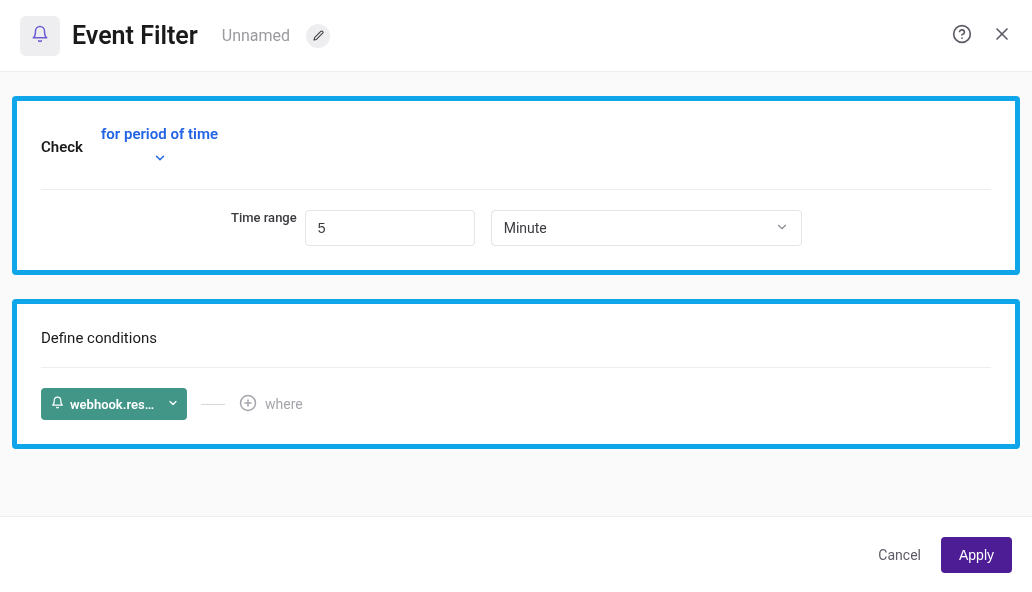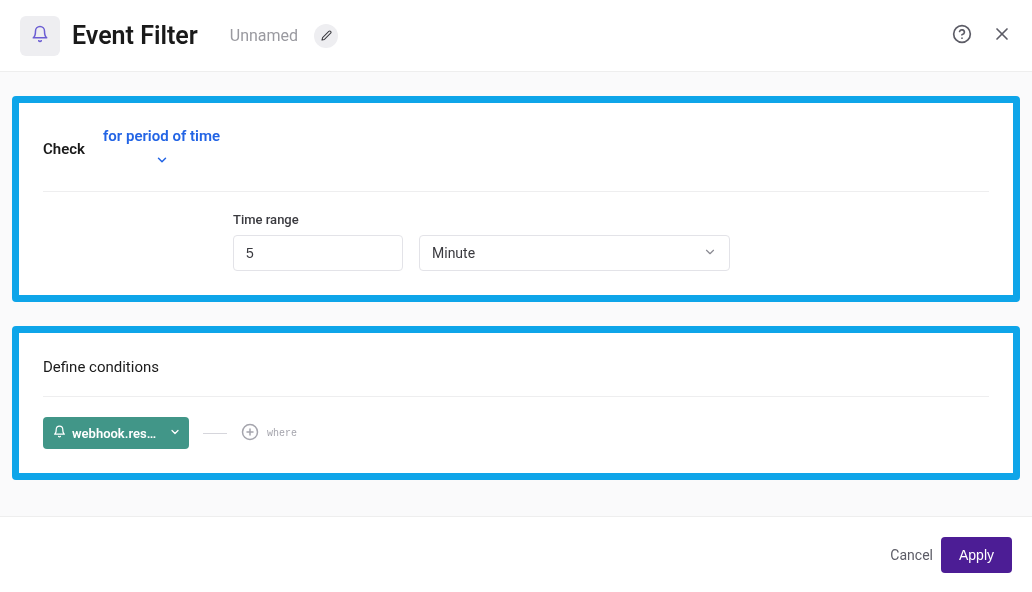--- a/index.html
+++ b/index.html
@@ -36,21 +36,21 @@
       justify-content: center;
     }
     .page-title {
       font-size: 25px;
       font-weight: 600;
       color: #1a1a1a;
     }
     .subtitle {
       font-size: 16px;
       color: #9a9aa0;
-      margin-left: 20px;
+      margin-left: 12px;
     }
     .edit-btn {
       width: 24px;
       height: 24px;
       background: #eeeef1;
       border-radius: 50%;
       display: flex;
       align-items: center;
       justify-content: center;
       margin-left: 4px;
@@ -71,21 +71,21 @@
 
     
     .body {
       padding: 24px 12px 0 12px;
       background: #fafafb;
       height: calc(100% - 72px - 76px);
       overflow: auto;
     }
     .card {
       background: #ffffff;
-      border: 7px solid #0ea5e9;
+      border: 5px solid #0ea5e9;
       border-radius: 4px;
       padding: 24px;
       margin-bottom: 24px;
     }
     .check-row {
       display: flex;
       align-items: center;
       gap: 18px;
     }
     .check-label {
@@ -103,21 +103,21 @@
       cursor: pointer;
       flex-direction: column;
     }
     .divider {
       height: 1px;
       background: #eeeeef;
       margin: 20px 0;
     }
     .time-range-row {
       display: flex;
-      flex-direction: column;
+      flex-direction: row;
       gap: 8px;
       margin-left: 190px;
     }
     .time-range-label {
       font-size: 13px;
       font-weight: 500;
       color: #3a3a3f;
     }
     .time-inputs {
       display: flex;
@@ -180,38 +180,37 @@
     .connector {
       width: 24px;
       height: 1px;
       background: #d6d6dc;
     }
     .where-seg {
       display: flex;
       align-items: center;
       gap: 8px;
       color: #a5a5ad;
-      font-size: 10px;
-      cursor: pointer;
-      font-family: Liberation Mono, monospace;
+      font-size: 14px;
+      cursor: pointer;
     }
 
     
     .footer {
       position: fixed;
       bottom: 0;
       left: 0;
       width: 1032px;
       height: 76px;
       border-top: 1px solid #eeeeee;
       display: flex;
       align-items: center;
       justify-content: flex-end;
       padding: 0 20px;
-      gap: 8px;
+      gap: 20px;
       background: #fff;
     }
     .cancel-link {
       font-size: 14px;
       color: #5c5c66;
       cursor: pointer;
     }
     .apply-btn {
       background: #4c1d95;
       color: #ffffff;

